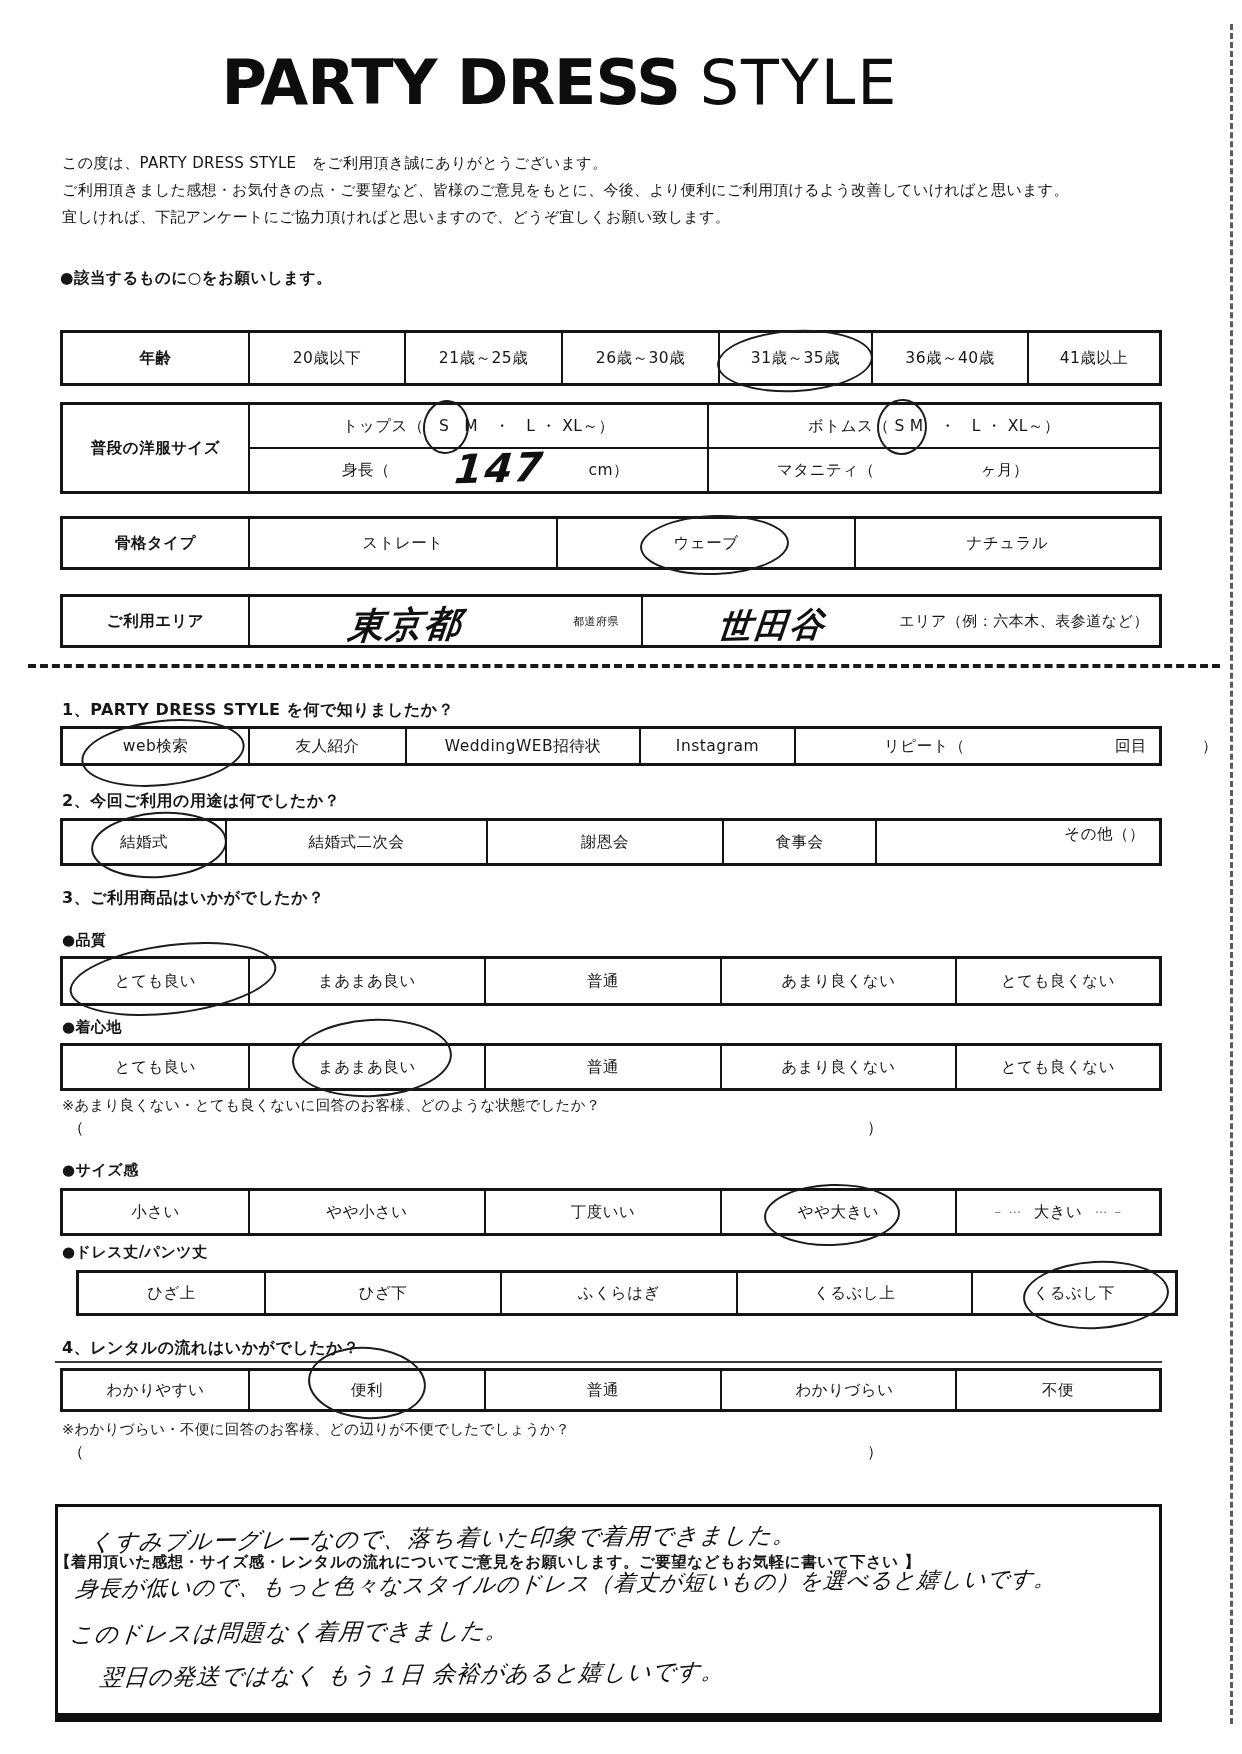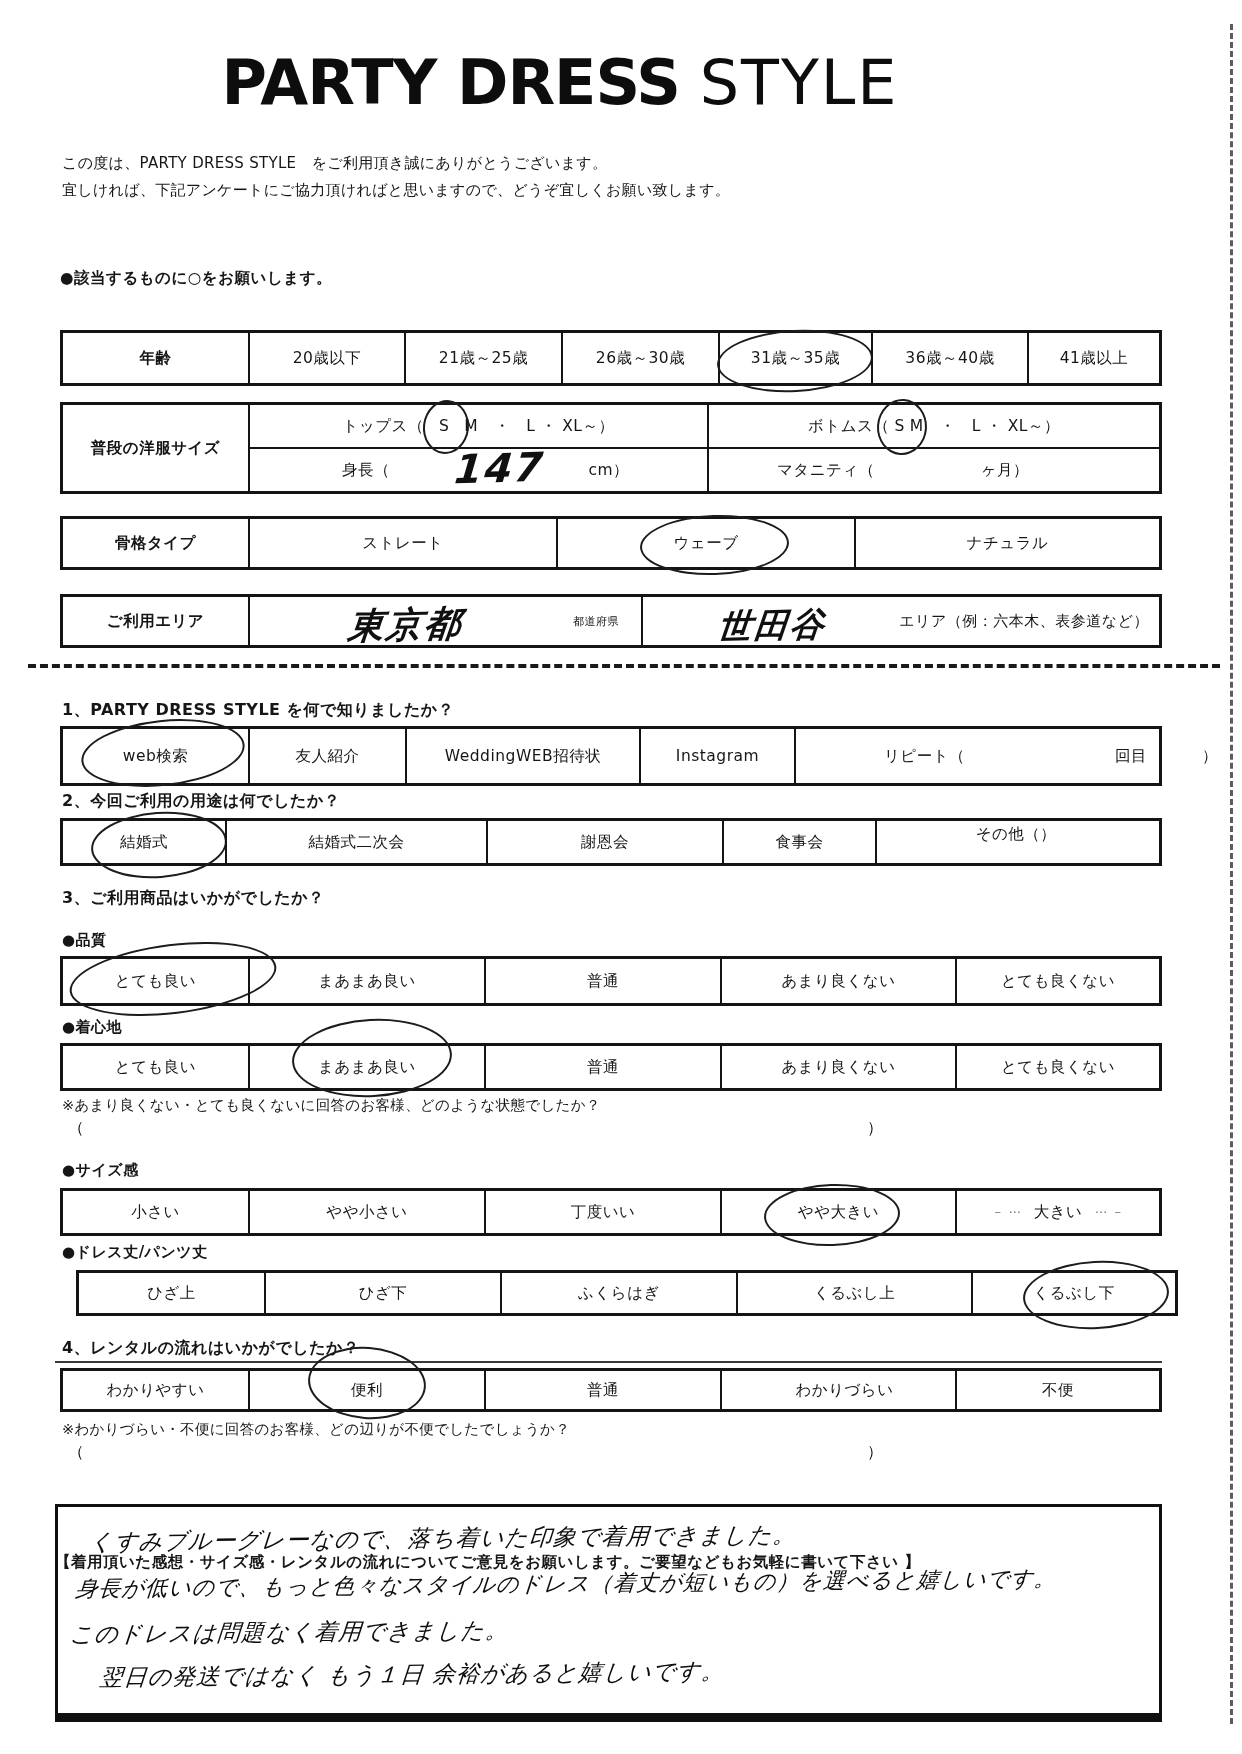--- a/index.html
+++ b/index.html
@@ -31,20 +31,21 @@
 </head>
 <body>
 
 <div class="title">
   <span class="bold">PARTY DRESS</span>
   <span class="light">STYLE</span>
 </div>
 
 <div class="intro">
   <div>この度は、PARTY DRESS STYLE　をご利用頂き誠にありがとうございます。</div>
+  <div>ご利用頂きました感想・お気付きの点・ご要望など、皆様のご意見をもとに、今後、より便利にご利用頂けるよう改善していければと思います。</div>
   <div>宜しければ、下記アンケートにご協力頂ければと思いますので、どうぞ宜しくお願い致します。</div>
 </div>
 
 <div class="instruction">●該当するものに○をお願いします。</div>
 
 <div class="tbl" style="left:60px;top:330px;width:1102px;height:56px;">
   <div class="cell hdr" style="flex:0 0 185px;">年齢</div>
   <div class="cell bl" style="flex:0 0 156px;">20歳以下</div>
   <div class="cell bl" style="flex:0 0 157px;">21歳～25歳</div>
   <div class="cell bl" style="flex:0 0 157px;">26歳～30歳</div>
@@ -109,21 +110,21 @@
   </div>
   <div class="cell bl" style="flex:1;justify-content:flex-end;padding-right:10px;">
     <span class="hw" style="left:75px;top:6px;font-size:34px;">世田谷</span>
     <span style="font-size:15px;">エリア（例：六本木、表参道など）</span>
   </div>
 </div>
 
 <div class="sep"></div>
 
 <div class="qlabel" style="left:62px;top:700px;">1、PARTY DRESS STYLE を何で知りましたか？</div>
-<div class="tbl" style="left:60px;top:726px;width:1102px;height:60px;">
+<div class="tbl" style="left:60px;top:726px;width:1102px;height:40px;">
   <div class="cell" style="flex:0 0 185px;">
     <i class="oval" style="left:18px;top:-9px;width:160px;height:62px;transform:rotate(-6deg);"></i>
     <span>web検索</span>
   </div>
   <div class="cell bl" style="flex:0 0 157px;">友人紹介</div>
   <div class="cell bl" style="flex:0 0 234px;">WeddingWEB招待状</div>
   <div class="cell bl" style="flex:0 0 155px;">Instagram</div>
   <div class="cell bl" style="flex:1;justify-content:flex-start;padding:0 18px 0 88px;">
     <span>リピート（</span>
     <span style="margin-left:150px;">回目</span>
@@ -133,21 +134,21 @@
 
 <div class="qlabel" style="left:62px;top:791px;">2、今回ご利用の用途は何でしたか？</div>
 <div class="tbl" style="left:60px;top:818px;width:1102px;height:48px;">
   <div class="cell" style="flex:0 0 162px;">
     <i class="oval" style="left:28px;top:-9px;width:132px;height:62px;transform:rotate(-4deg);"></i>
     <span>結婚式</span>
   </div>
   <div class="cell bl" style="flex:0 0 261px;">結婚式二次会</div>
   <div class="cell bl" style="flex:0 0 236px;">謝恩会</div>
   <div class="cell bl" style="flex:0 0 153px;">食事会</div>
-  <div class="cell bl" style="flex:1;justify-content:center;padding:0 14px 16px 10px;">
+  <div class="cell bl" style="flex:1;justify-content:flex-end;padding:0 14px 16px 10px;">
     <span>その他（</span>
     <span>）</span>
   </div>
 </div>
 
 <div class="qlabel" style="left:62px;top:888px;">3、ご利用商品はいかがでしたか？</div>
 
 <div class="sublabel" style="left:62px;top:931px;">●品質</div>
 <div class="tbl" style="left:60px;top:956px;width:1102px;height:50px;">
   <div class="cell" style="flex:0 0 185px;">

